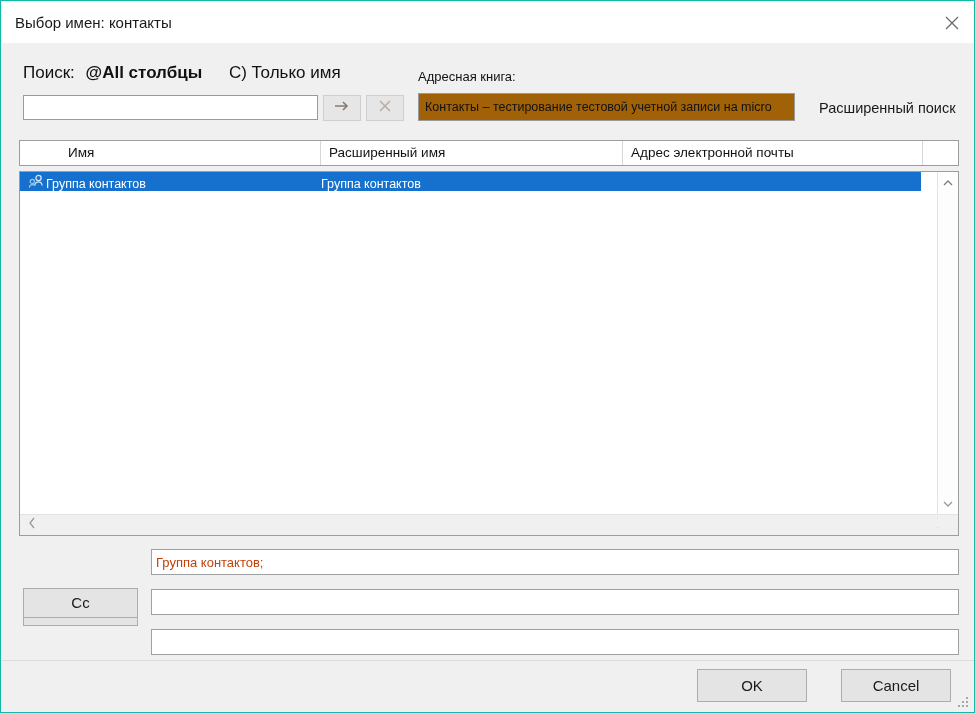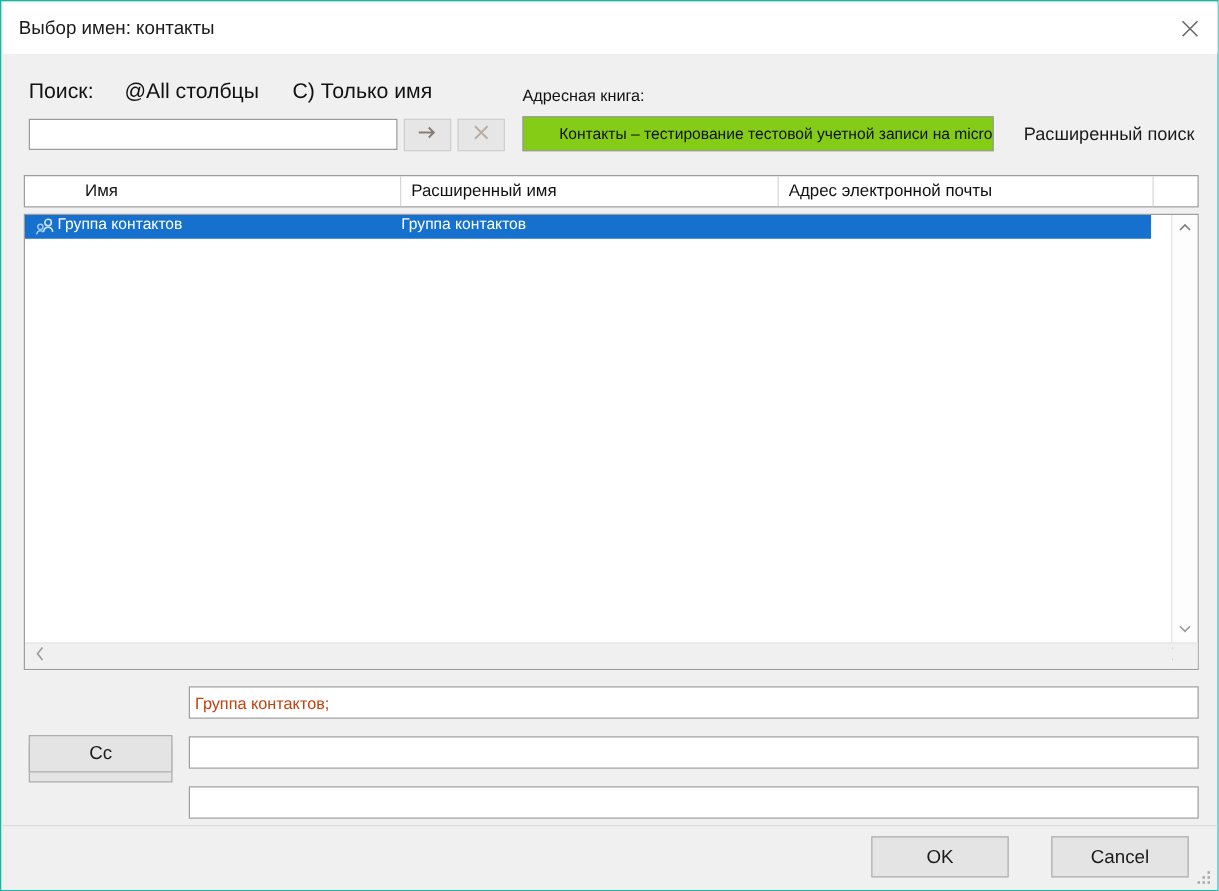--- a/index.html
+++ b/index.html
@@ -92,30 +92,29 @@
     cursor: default;
   }
   .sq-btn.go  { left: 322px; }
   .sq-btn.clr { left: 365px; }
 
   .combo {
     position: absolute;
     left: 417px; top: 92px;
     width: 377px; height: 28px;
     box-sizing: border-box;
-    background: #84cc16;
+    background: #a16207;
     border: 1px solid #9a9a9a;
     overflow: hidden;
     white-space: nowrap;
     font-size: 12.5px;
     color: #111;
     line-height: 26px;
     padding-left: 6px;
     cursor: default;
-    text-align: right;
   }
 
   .adv-search {
     position: absolute;
     left: 818px; top: 99px;
     font-size: 14.5px;
     color: #1a1a1a;
     white-space: nowrap;
     cursor: default;
     text-align: center;
@@ -163,21 +162,21 @@
     position: absolute;
     left: 0; top: 0;
     width: 901px;
     height: 343px;
     overflow: hidden;
   }
   .row {
     position: relative;
     height: 19px;
     display: flex;
-    align-items: flex-start;
+    align-items: flex-end;
     cursor: default;
   }
   .row.selected { background: #1571cd; }
   .row-icon {
     width: 20px;
     height: 19px;
     margin-left: 6px;
     display: flex;
     align-items: center;
     justify-content: center;
@@ -329,21 +328,21 @@
       <span>
         <svg width="22" height="22" viewBox="0 0 22 22">
           <path d="M5 5 L17 17 M17 5 L5 17" stroke="#6b6b6b" stroke-width="1.3" fill="none"></path>
         </svg>
       </span>
     </div>
   </div>
 
   <div class="search-label">
     <span>Поиск:</span>
-    <span style="margin-left:20px;">@All столбцы</span>
+    <span style="margin-left:6px;font-weight:bold;">@All столбцы</span>
     <span class="opt2">С) Только имя</span>
   </div>
 
   <div class="addrbook-label">Адресная книга:</div>
 
   <input class="search-input" type="text" value="" style="">
 
   <div class="sq-btn go">
     <span>
       <svg width="20" height="14" viewBox="0 0 20 14">

